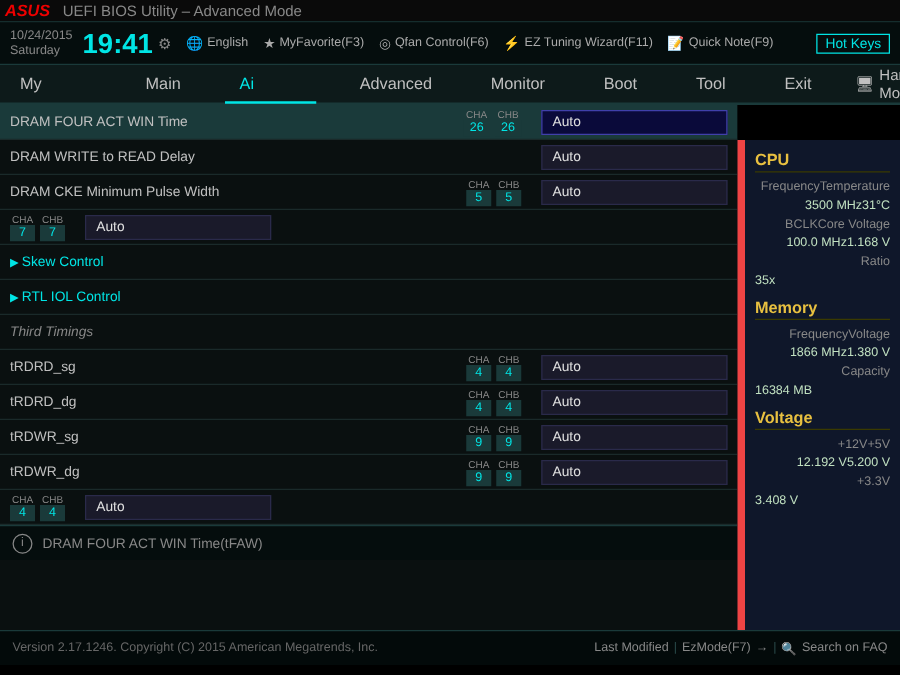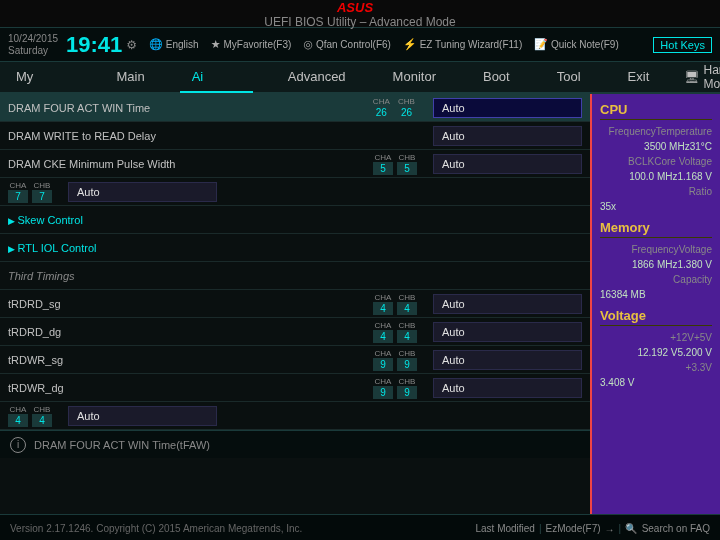--- a/index.html
+++ b/index.html
@@ -12,23 +12,22 @@
       color: #c0c0c0;
       overflow: hidden;
     }
 
     
     #top-bar {
       background: #0a0a0a;
       border-bottom: 1px solid #1a3a3a;
       display: flex;
       align-items: center;
-      height: 28px;
-      padding: 0 22px;
-      flex-direction: column;
+      height: 18px;
+      padding: 0 4px;
     }
     #logo {
       color: #e00;
       font-weight: bold;
       font-size: 13px;
       margin-right: 10px;
       font-style: italic;
     }
     #title {
       color: #888;
@@ -192,24 +191,25 @@
       border: 1px solid #2a2a4a;
     }
     .value-box.selected-val {
       background: #0a0a3a;
       border-color: #4040aa;
     }
 
     
     #right-panel {
       width: 130px;
-      background: #4c1d95;
-      border-left: 2px solid #ef4444;
+      background: #0f172a;
+      border-left: 6px solid #ef4444;
       padding: 8px;
       overflow-y: auto;
+      margin-top: 28px;
     }
     .hw-section-title {
       color: #e8c040;
       font-size: 13px;
       font-weight: bold;
       margin: 8px 0 6px 0;
       border-bottom: 1px solid #3a3a00;
       padding-bottom: 2px;
     }
     .hw-section-title.first { margin-top: 0; }

